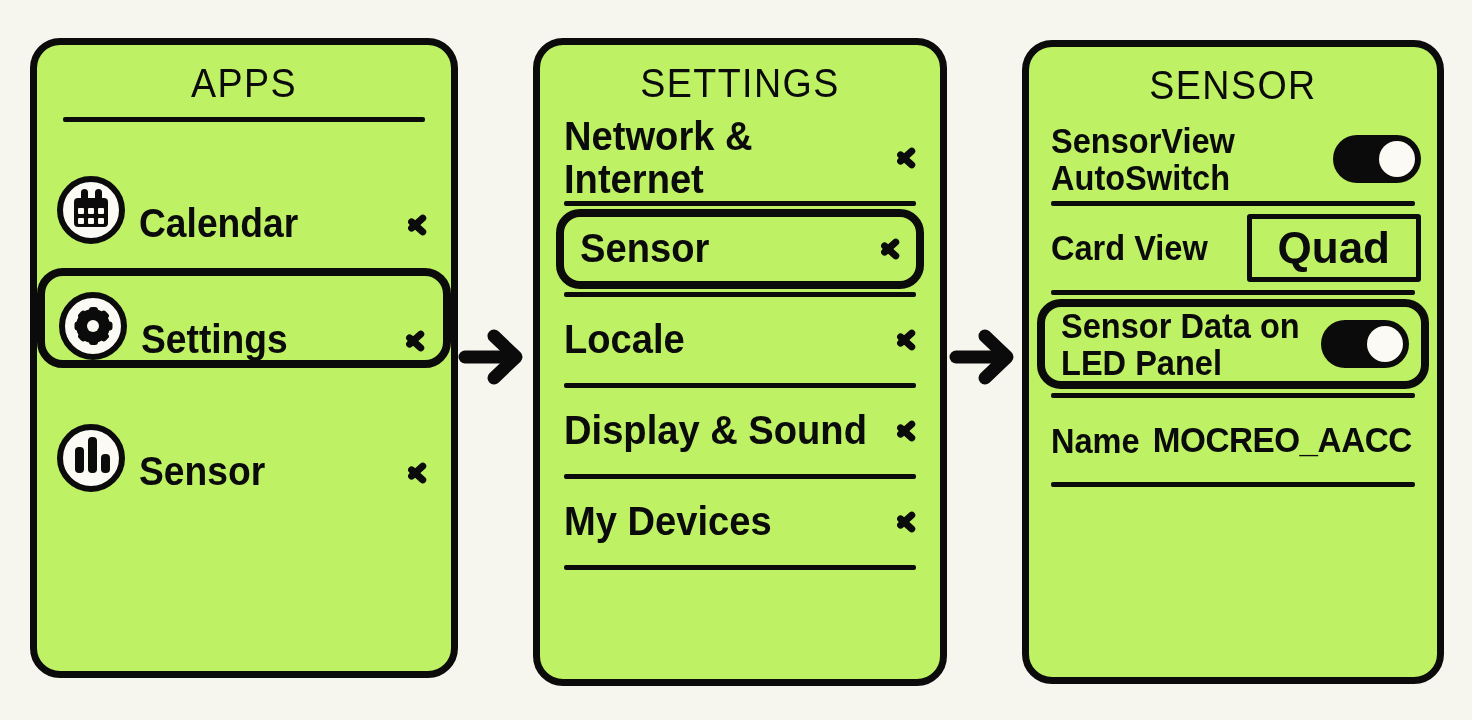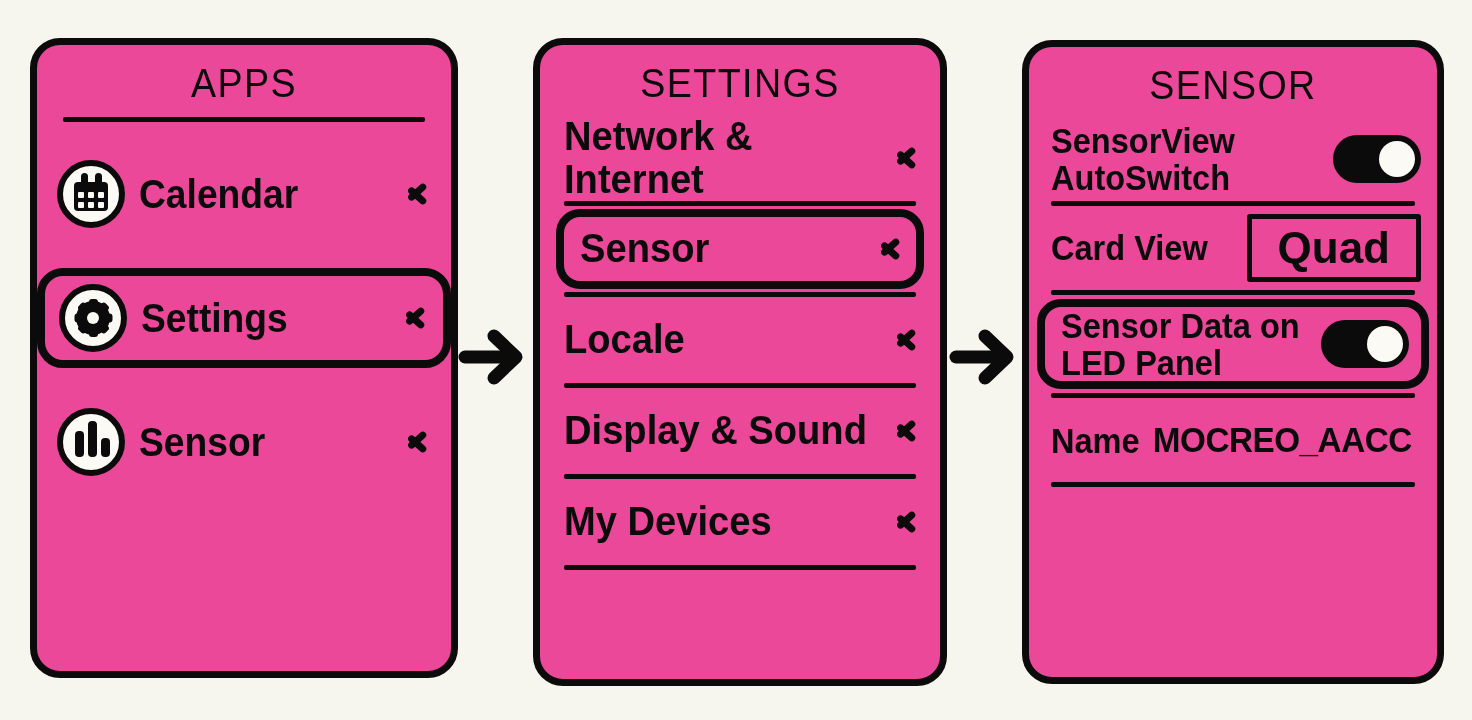--- a/index.html
+++ b/index.html
@@ -18,21 +18,21 @@
 
   #stage {
     position: absolute;
     inset: 0;
     background: #f7f6ee;
   }
 
   
   .panel {
     position: absolute;
-    background: #ec4899;
+    background: #bef264;
     border: 7px solid #0b0b0b;
     border-radius: 30px;
     box-sizing: border-box;
     overflow: hidden;
   }
   #panel-apps     { left: 30px;   top: 38px; width: 428px; height: 640px; }
   #panel-settings { left: 533px;  top: 38px; width: 414px; height: 648px; }
   #panel-sensor   { left: 1022px; top: 40px; width: 422px; height: 644px; }
 
   .panel-title {
@@ -98,20 +98,21 @@
   }
   .chev::before { top: 10px;  transform: rotate(42deg);  transform-origin: left center; }
   .chev::after  { bottom: 10px; transform: rotate(-42deg); transform-origin: left center; }
 
   
   #apps-rows { margin-top: 22px; }
   .app-row {
     height: 100px;
     padding: 0 22px 0 20px;
     margin-bottom: 24px;
+    align-items: flex-end;
   }
   .app-row .row-label { font-size: 40px; margin-left: 14px; }
   .app-row .spacer { flex: 1; }
 
   .app-row.highlight {
     border: 8px solid #0b0b0b;
     border-radius: 26px;
     padding: 0 16px 0 14px;
   }
 

